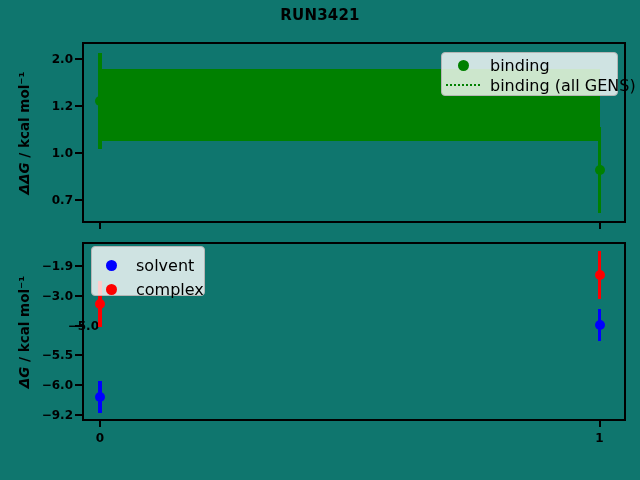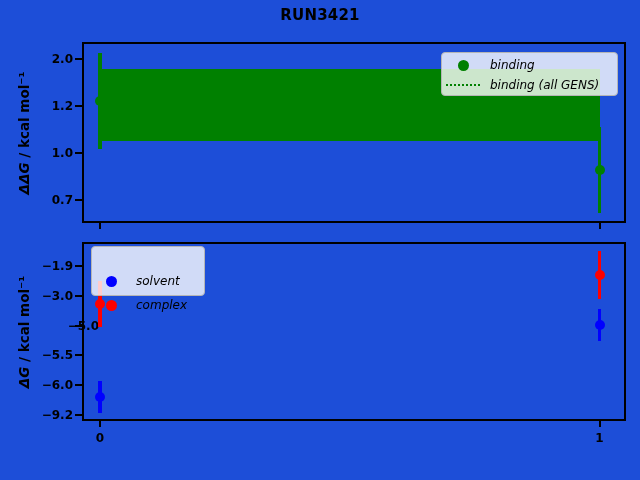--- a/index.html
+++ b/index.html
@@ -1,17 +1,17 @@
 <!DOCTYPE html>
 <html><head>
 <meta charset="utf-8">
 <style>
   html,body{margin:0;padding:0;background:#fff;}
   #figure{
-    position:relative;width:640px;height:480px;background:#1d4ed8;overflow:hidden;
+    position:relative;width:640px;height:480px;background:#0f766e;overflow:hidden;
     font-family:"DejaVu Sans","Liberation Sans",sans-serif;color:#000;
   }
   .axes{position:absolute;border:2px solid #000;box-sizing:border-box;background:transparent;}
   #ax0{left:82px;top:42px;width:544px;height:181px;}
   #ax1{left:82px;top:242px;width:544px;height:179px;}
   .suptitle{position:absolute;left:0;top:6px;width:640px;text-align:center;
     font-size:15px;font-weight:bold;letter-spacing:0.2px;}
   .ylabel{position:absolute;width:220px;height:20px;line-height:20px;text-align:center;
     transform:rotate(-90deg);font-size:13.5px;font-weight:bold;white-space:nowrap;}
   #ylabel0{left:-86px;top:123px;}
@@ -22,28 +22,28 @@
   .tick{position:absolute;background:#000;z-index:1;}
   .ticklabel{position:absolute;font-size:12px;font-weight:bold;color:#000;line-height:18px;}
   .ylab{text-align:right;}
   .xlab{text-align:center;}
   .band{position:absolute;z-index:1;}
   .err{position:absolute;z-index:2;}
   .pt{position:absolute;border-radius:50%;z-index:3;}
   .legend{position:absolute;background:rgba(255,255,255,0.8);border:1px solid #b5b5b5;
     border-radius:4px;z-index:5;box-sizing:border-box;}
   #legend0{left:441px;top:52px;width:177px;height:44px;padding-top:2px;}
-  #legend1{left:91px;top:246px;width:114px;height:50px;padding-top:22px;}
+  #legend1{left:91px;top:246px;width:114px;height:50px;padding-top:6px;}
   .lrow{display:flex;align-items:center;height:20px;}
   #legend1 .lrow{height:24px;}
   .lmark{width:42px;display:flex;justify-content:center;align-items:center;flex:none;}
   #legend1 .lmark{width:38px;}
   .dot{width:11px;height:11px;border-radius:50%;display:inline-block;background:#008000;}
   .dotted-line{width:34px;height:0;border-top:2.6px dotted #008000;display:inline-block;}
-  .llabel{font-size:12px;padding-left:6px;white-space:nowrap;font-style:italic;}
+  .llabel{font-size:16px;padding-left:6px;white-space:nowrap;}
 </style>
 </head>
 <body>
 
 <div id="figure">
   <div class="suptitle">RUN3421</div>
 
   <div class="axes" id="ax0"></div>
   <div class="axes" id="ax1"></div>
 

